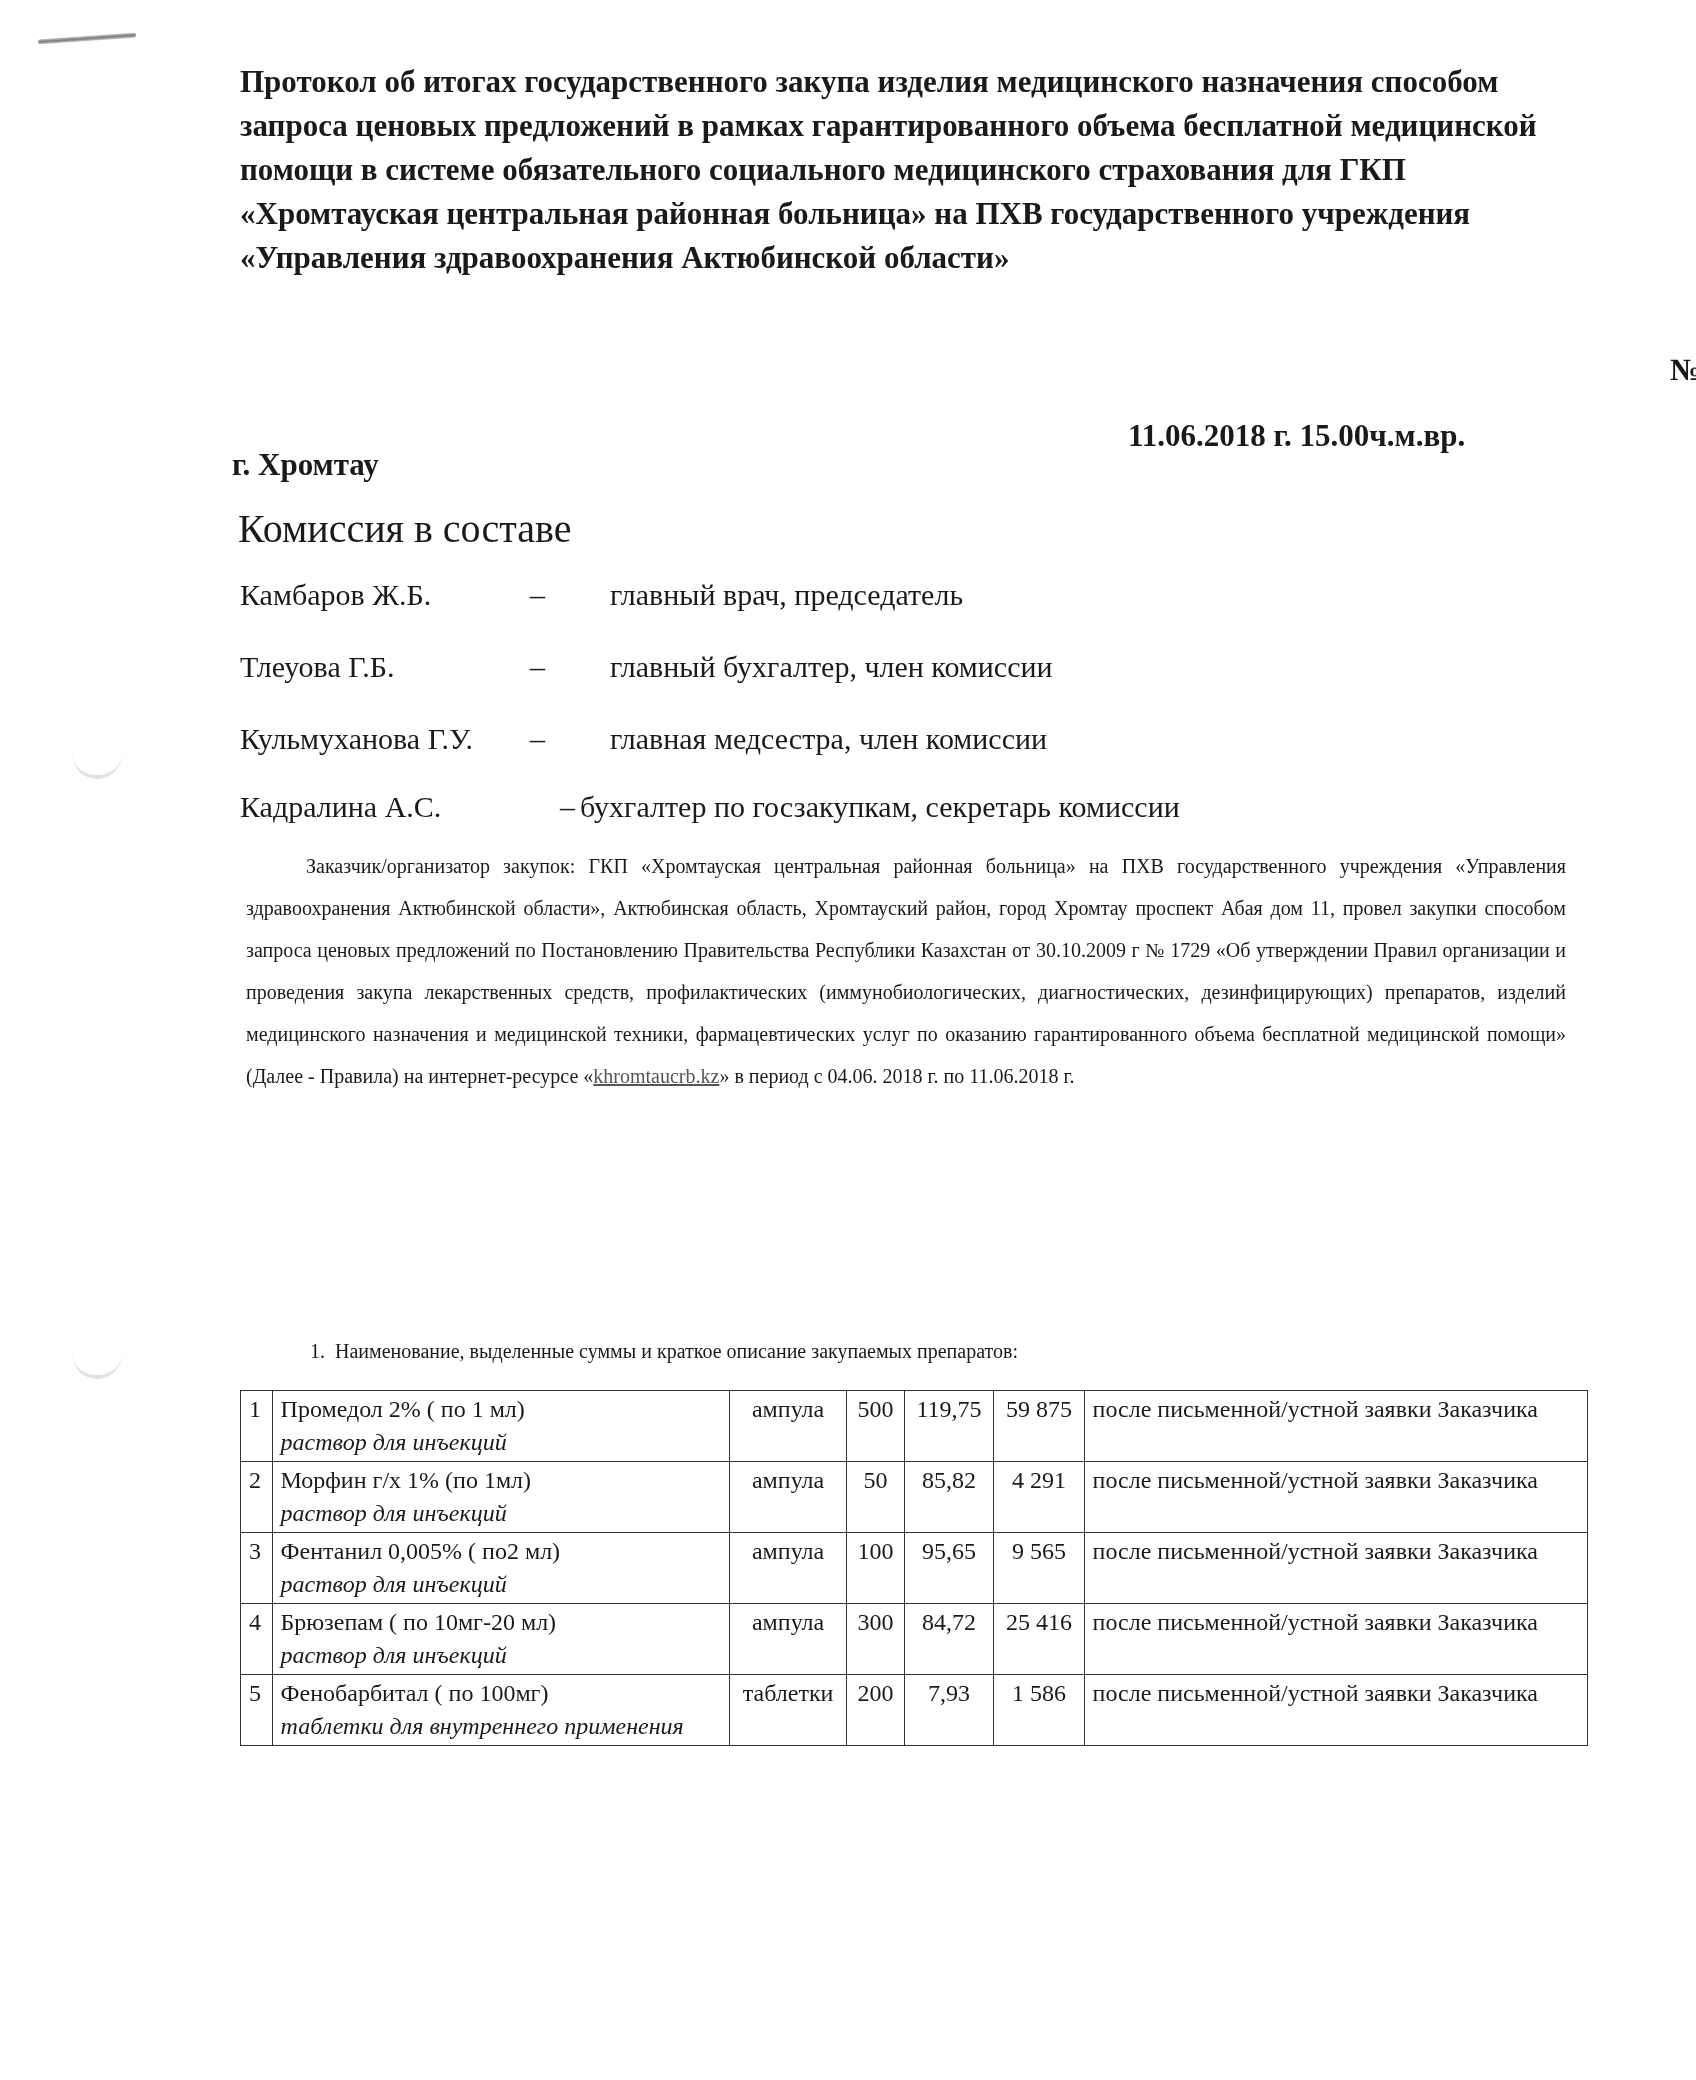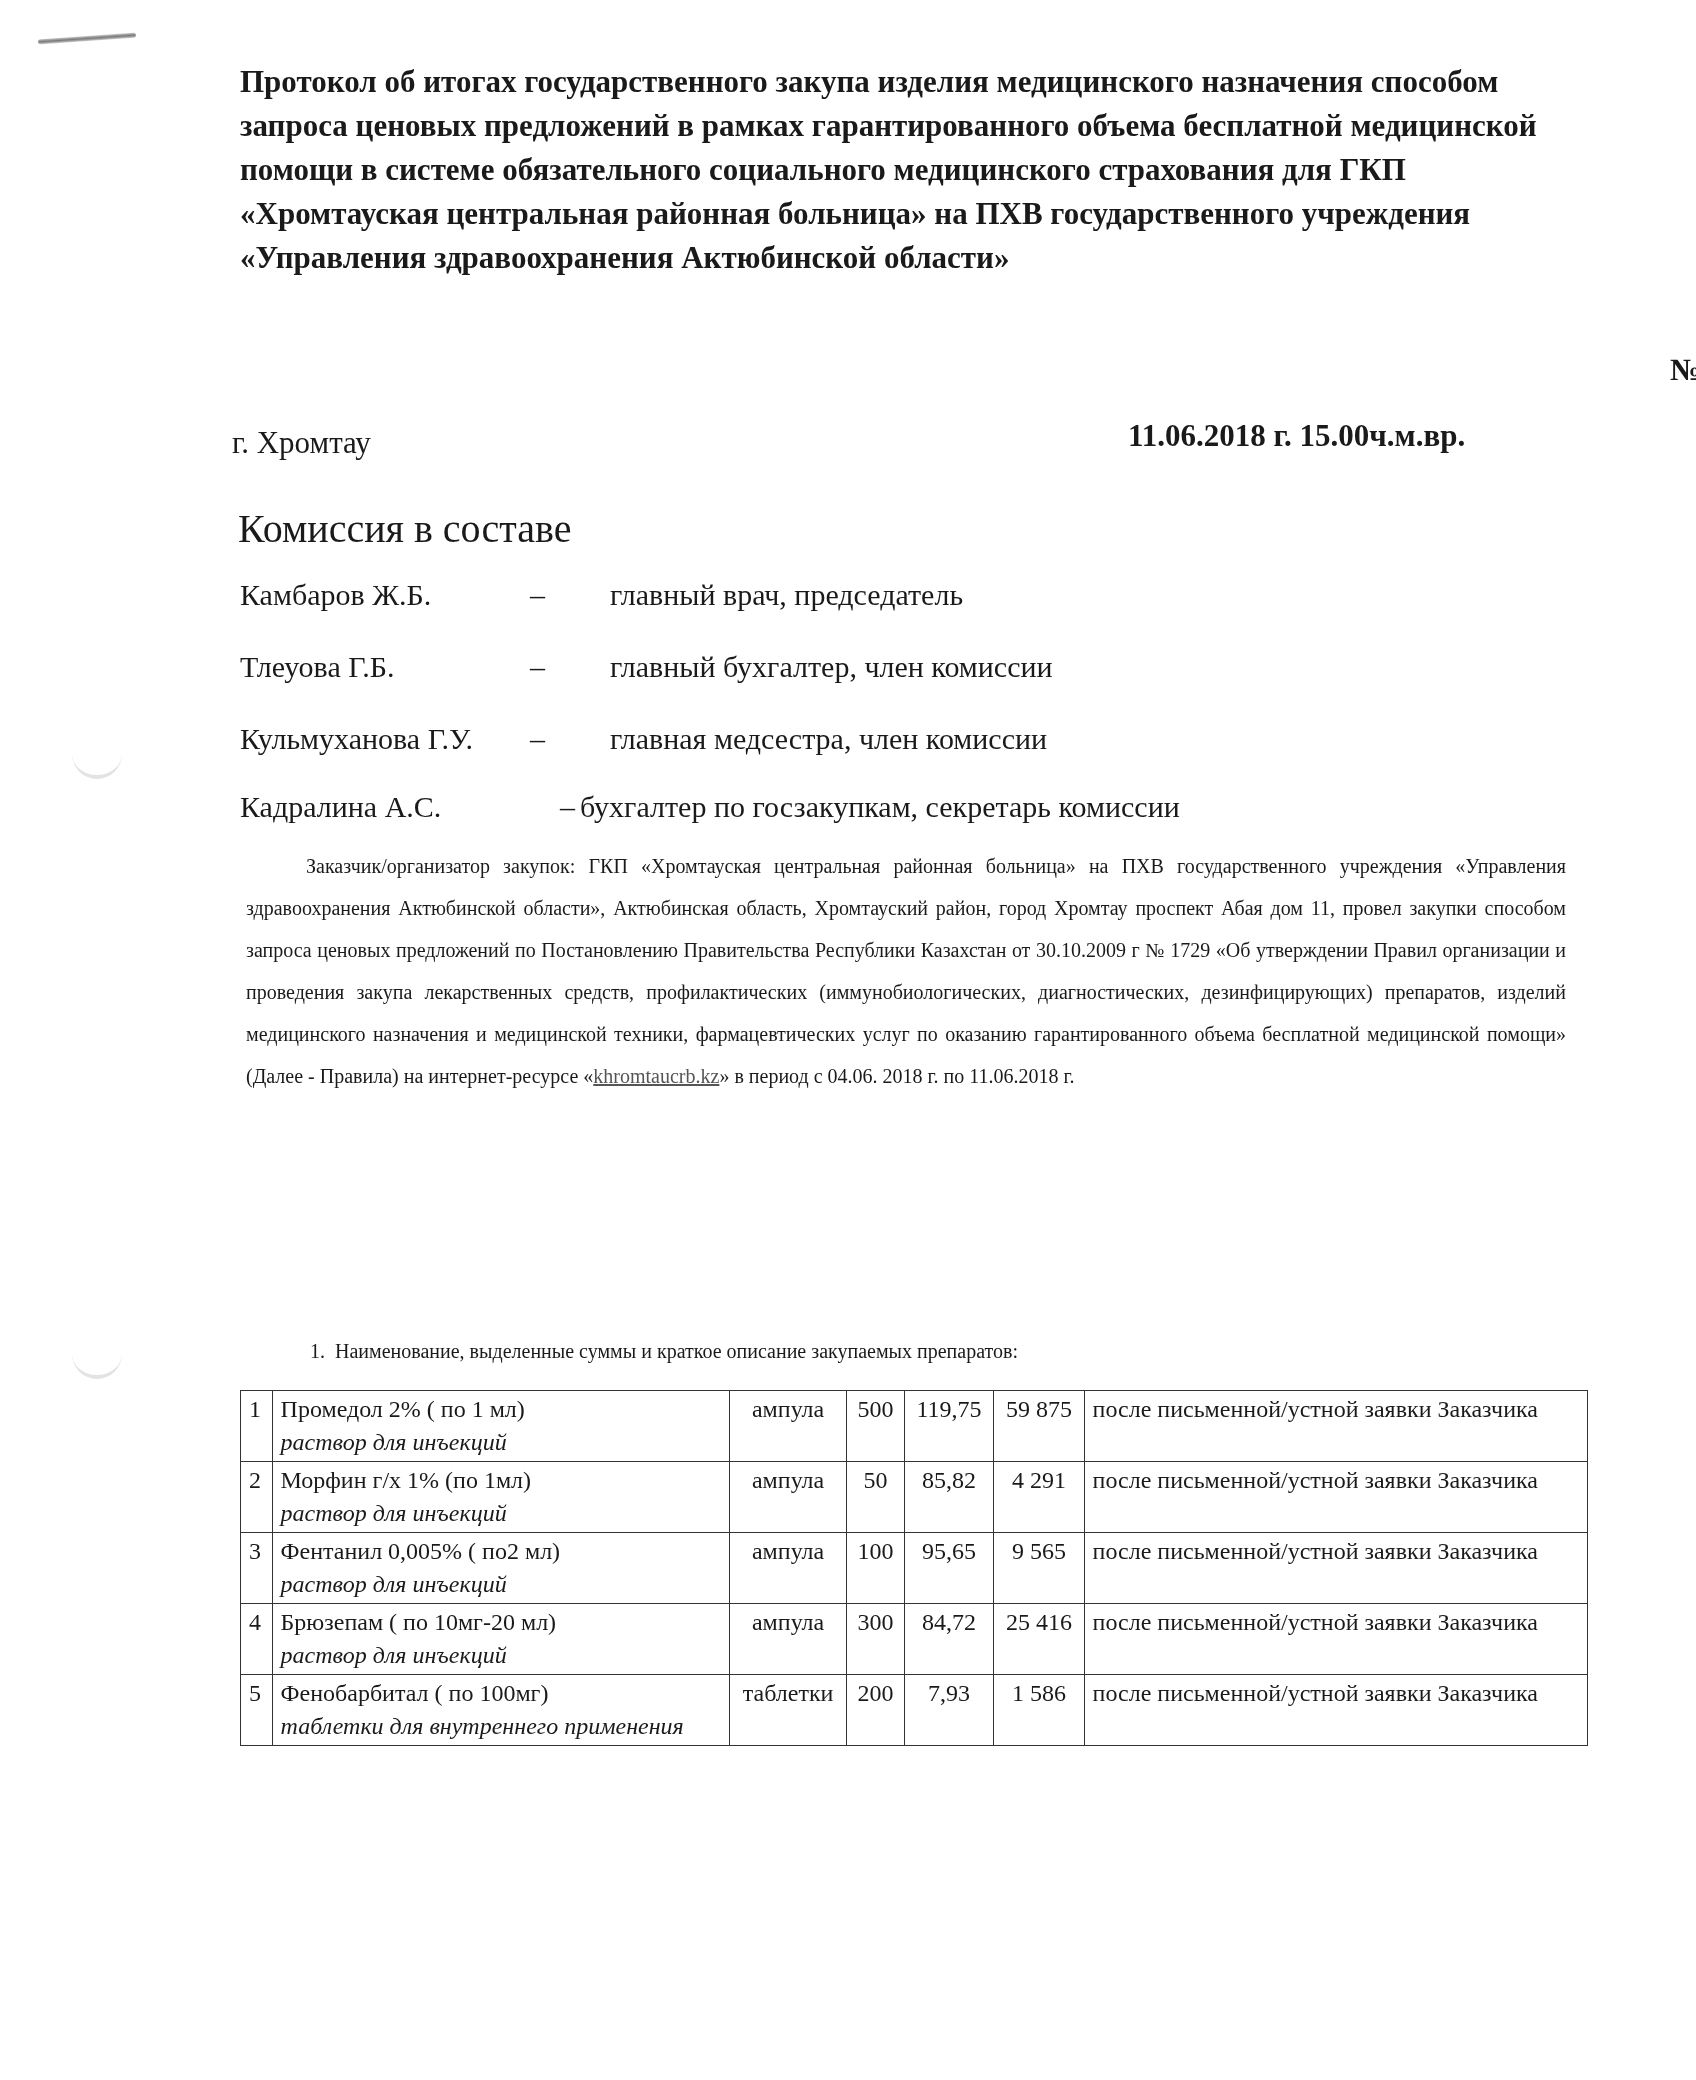--- a/index.html
+++ b/index.html
@@ -7,21 +7,21 @@
          font-family: "Liberation Serif", "DejaVu Serif", serif; color: #1a1a1a; }
   .staple { position: absolute; left: 38px; top: 36px; width: 98px; height: 5px;
             background: linear-gradient(#c9c9c9, #7a7a7a, #c9c9c9); border-radius: 3px;
             transform: rotate(-4deg); }
   .punch { position: absolute; left: 72px; width: 50px; height: 30px;
            border-bottom: 4px solid #d8d8d8; border-radius: 0 0 40px 40px; opacity: .7; }
   .title { position: absolute; left: 240px; top: 60px; width: 1310px;
            text-align: left; font-weight: bold; font-size: 31px; line-height: 44px; }
   .num { position: absolute; left: 0; width: 100%; top: 352px; text-align: right;
          font-weight: bold; font-size: 31px; margin-left: 44px; }
-  .city { position: absolute; left: 232px; top: 425px; font-weight: normal; font-size: 31px; }
+  .city { position: absolute; left: 232px; top: 447px; font-weight: bold; font-size: 31px; }
   .date { position: absolute; left: 1128px; top: 418px; font-weight: bold; font-size: 31px; }
   .commission { position: absolute; left: 238px; top: 505px; font-size: 40px; }
   .member { position: absolute; left: 240px; font-size: 30px; width: 1200px; }
   .member .nm { display: inline-block; width: 290px; }
   .member .dash { display: inline-block; width: 80px; }
   .member.last .nm { width: 320px; }
   .member.last .dash { width: 20px; }
   .para { position: absolute; left: 246px; top: 845px; width: 1320px; font-size: 20px;
           line-height: 42px; text-align: justify; text-indent: 60px; }
   .para a { color: #555; text-decoration: underline; }

